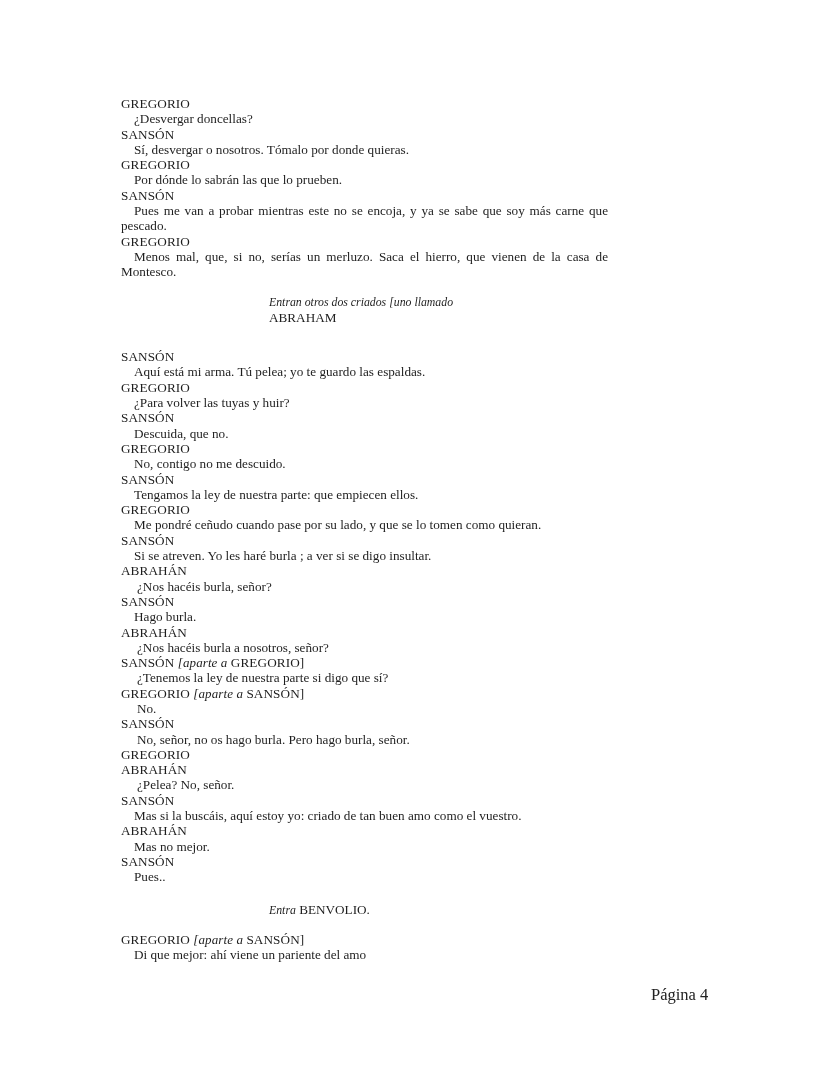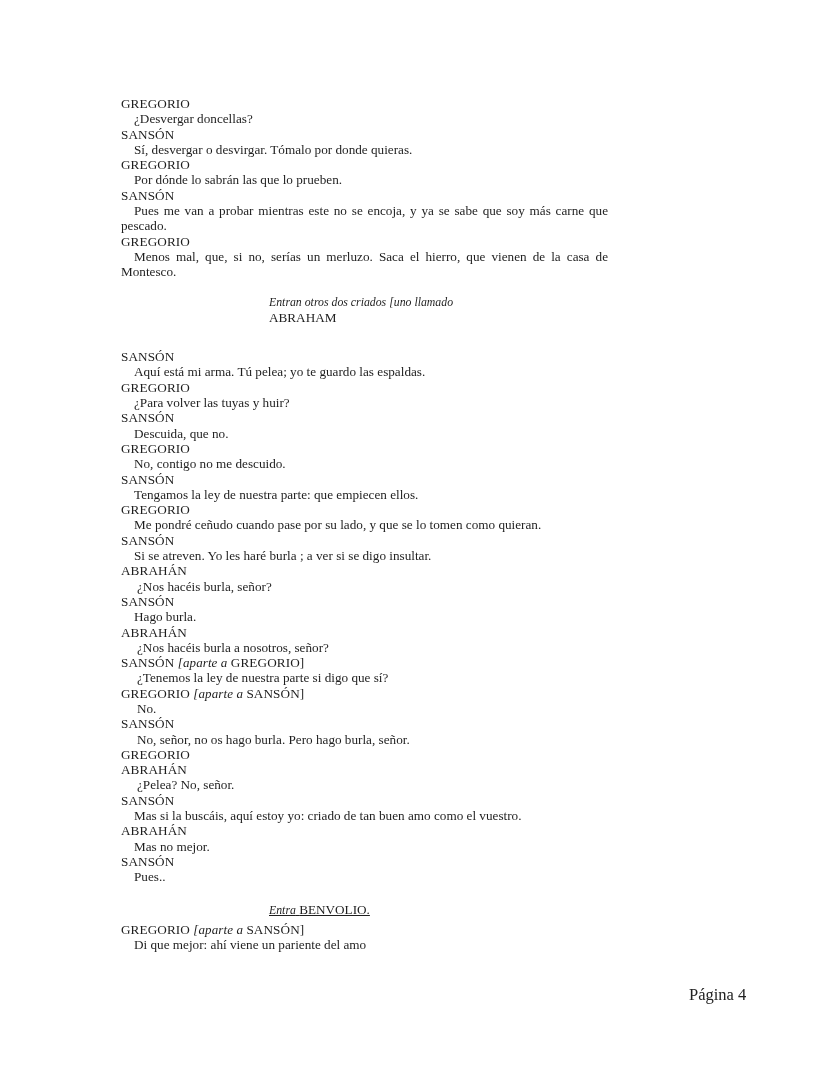--- a/index.html
+++ b/index.html
@@ -21,42 +21,42 @@
   }
   .speaker { display: block; white-space: nowrap; letter-spacing: 0.1px; }
   .speech { display: block; text-indent: 13px; text-align: justify; }
   .speech.extra { text-indent: 16px; }
   .aside { font-style: italic; font-size: 13px; }
   .stage {
     display: block;
     padding-left: 148px;
     margin: 15px 0 24px 0;
   }
-  .stage.benvolio { margin: 17px 0 4px 0; text-decoration: underline; }
+  .stage.benvolio { margin: 17px 0 14px 0; }
   .stage .it { font-style: italic; font-size: 11.8px; }
   .stage-line2 { display: block; }
   .footer {
     position: absolute;
-    left: 689px;
+    left: 651px;
     top: 985px;
     font-family: "Liberation Serif", "DejaVu Serif", serif;
     font-size: 16.5px;
     color: #222;
   }
 </style>
 </head>
 <body>
 
 <div class="page">
 
   <span class="speaker">GREGORIO</span>
   <span class="speech">¿Desvergar doncellas?</span>
 
   <span class="speaker">SANSÓN</span>
-  <span class="speech">Sí, desvergar o desvirgar. Tómalo por donde quieras.</span>
+  <span class="speech">Sí, desvergar o nosotros. Tómalo por donde quieras.</span>
 
   <span class="speaker">GREGORIO</span>
   <span class="speech">Por dónde lo sabrán las que lo prueben.</span>
 
   <span class="speaker">SANSÓN</span>
   <span class="speech">Pues me van a probar mientras este no se encoja, y ya se sabe que soy más carne que pescado.</span>
 
   <span class="speaker">GREGORIO</span>
   <span class="speech">Menos mal, que, si no, serías un merluzo. Saca el hierro, que vienen de la casa de Montesco.</span>
 

